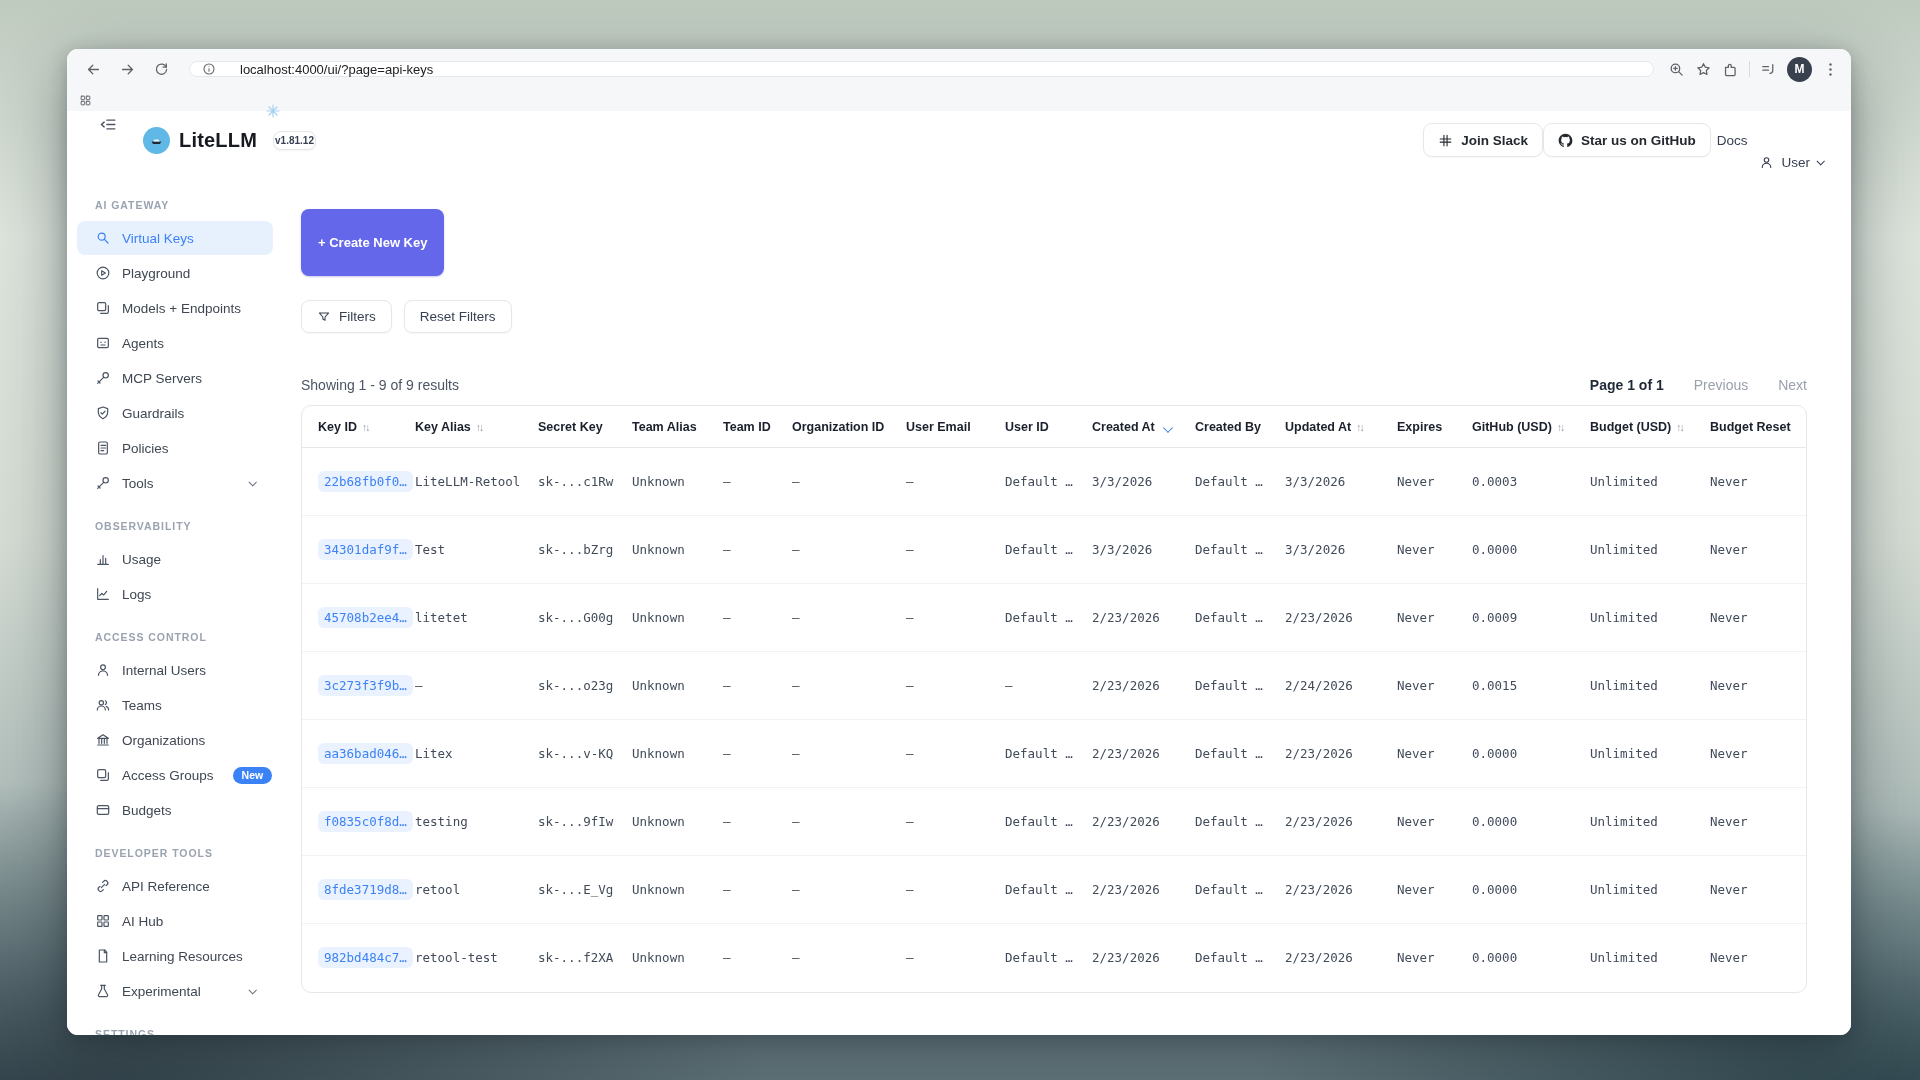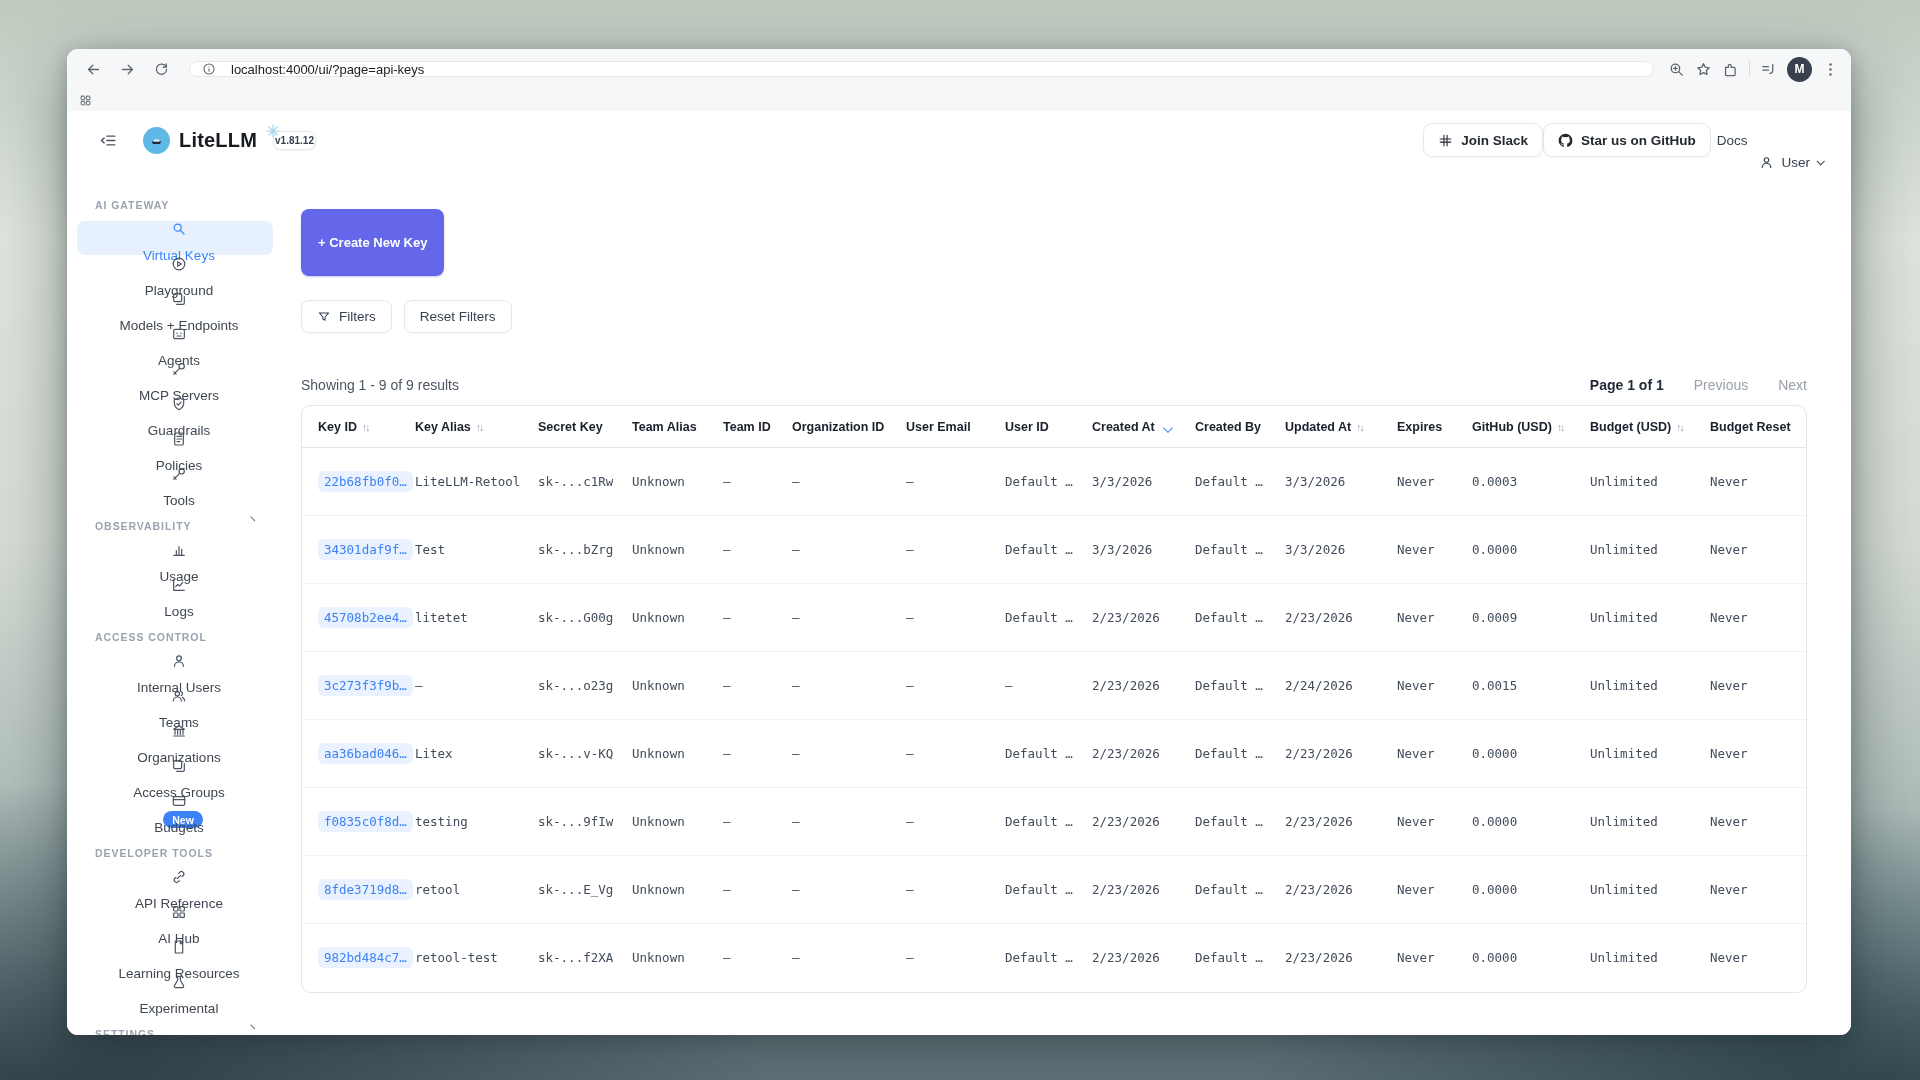--- a/index.html
+++ b/index.html
@@ -18,33 +18,33 @@
     background:#fff; border-radius:11px; overflow:hidden;
     box-shadow:0 24px 70px rgba(20,30,38,.45), 0 4px 18px rgba(20,30,38,.25);
   }
 
   
   .toolbar { height:40px; background:#f6f7f9; display:flex; align-items:center; padding:0 12px; gap:6px; }
   .nav-ic { width:28px; height:28px; border-radius:50%; display:flex; align-items:center; justify-content:center; color:#5f6368; flex:none; }
   .nav-ic svg { width:17px; height:17px; }
   .omnibox {
     flex:1; height:16px; margin:0 8px; background:#fff; border:1px solid #e4e7ec; border-radius:14px;
-    display:flex; align-items:center; padding:0 12px; gap:15px; color:#202124; font-size:13px;
+    display:flex; align-items:center; padding:0 12px; gap:24px; color:#202124; font-size:13px;
   }
   .omnibox svg { width:14px; height:14px; color:#5f6368; }
   .chrome-right { display:flex; align-items:center; gap:10px; color:#5f6368; }
   .chrome-right svg { width:17px; height:17px; }
   .vdiv { width:1px; height:16px; background:#d8dce1; }
   .avatar { width:25px; height:25px; border-radius:50%; background:#39404e; color:#fff; font-size:12px; font-weight:700; display:flex; align-items:center; justify-content:center; }
   .strip { height:22px; background:#f6f7f9; display:flex; align-items:center; padding:0 12px; color:#5f6368; }
   .strip svg { width:13px; height:13px; }
 
   
   .app { height:924px; background:#fff; display:flex; flex-direction:column; }
-  .app-header { height:58px; display:flex; align-items:center; padding:0 28px; flex:none; }
+  .app-header { height:58px; display:flex; padding:0 28px; flex:none; }
   .collapse-btn { color:#4b5563; width:26px; height:26px; display:flex; align-items:center; justify-content:center; }
   .collapse-btn svg { width:19px; height:19px; }
   .brand-wrap { display:flex; align-items:center; gap:9px; margin-left:22px; }
   .logo-circle { width:27px; height:27px; border-radius:50%; background:#5fb8e5; display:flex; align-items:center; justify-content:center; }
   .logo-circle svg { width:17px; height:17px; }
   .brand { font-size:20px; font-weight:800; color:#171b21; letter-spacing:.2px; }
   .ver-wrap { position:relative; margin-left:16px; display:flex; align-items:center; }
   .sparkle { position:absolute; left:-8px; top:-8px; width:13px; height:13px; color:#a9d3ef; }
   .version { background:#fff; border:1px solid #e5e7eb; border-radius:8px; padding:3px 1px; font-size:10px; font-weight:600; color:#374151; box-shadow:0 1px 2px rgba(0,0,0,.05); }
   .hd-right { margin-left:auto; display:flex; align-items:center; gap:0; }
@@ -53,21 +53,21 @@
   .hd-link { font-size:13.5px; color:#374151; margin:0 6px; }
   .user-menu { display:flex; align-items:center; gap:7px; font-size:13.5px; color:#374151; margin-left:6px;margin-top:44px; }
   .user-menu svg { width:15px; height:15px; }
   .chev { display:inline-block; width:6px; height:6px; border-right:1.6px solid currentColor; border-bottom:1.6px solid currentColor; transform:rotate(45deg) translateY(-1px); }
 
   .app-body { flex:1; display:flex; min-height:0; }
 
   
   .sidebar { width:216px; flex:none; padding:10px 0 0; overflow:hidden; }
   .sb-label { font-size:10.5px; font-weight:700; letter-spacing:.09em; color:#9aa3af; margin:20px 0 10px 28px; }
-  .sb-item { display:flex; align-items:center; gap:11px; height:34px; margin:1px 10px; padding:0 10px 0 18px; border-radius:8px; color:#3f4752; font-size:13.5px; cursor:pointer;flex-direction:column; }
+  .sb-item { display:flex; align-items:center; gap:11px; height:34px; margin:1px 10px; padding:0 10px 0 18px; border-radius:8px; color:#3f4752; font-size:13.5px; cursor:pointer; }
   .sb-item .ic { color:#4b5563; }
   .sb-item.active { background:#e7f1fd; color:#3b82f6; }
   .sb-item.active .ic { color:#3b82f6; }
   .sb-txt { white-space:nowrap; }
   .sb-chev { margin-left:auto; color:#6b7280; margin-right:8px; }
   .new-badge { margin-left:8px; background:#3b82f6; color:#fff; font-size:10.5px; font-weight:700; padding:2.5px 9px; border-radius:999px; }
 
   .ic { width:16px; height:16px; flex:none; stroke:currentColor; fill:none; stroke-width:1.8; stroke-linecap:round; stroke-linejoin:round; }
   .ic-fill { fill:currentColor; stroke:none; }
 

